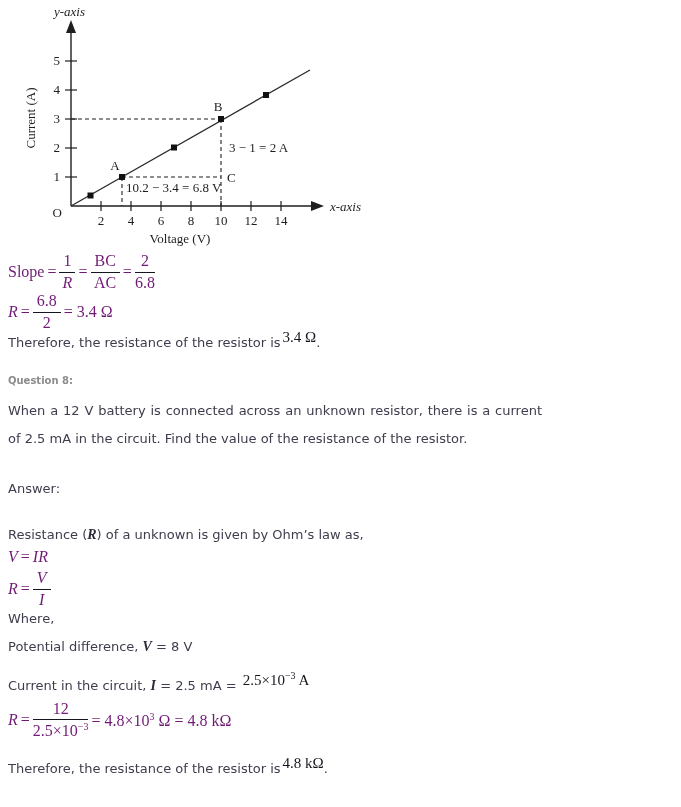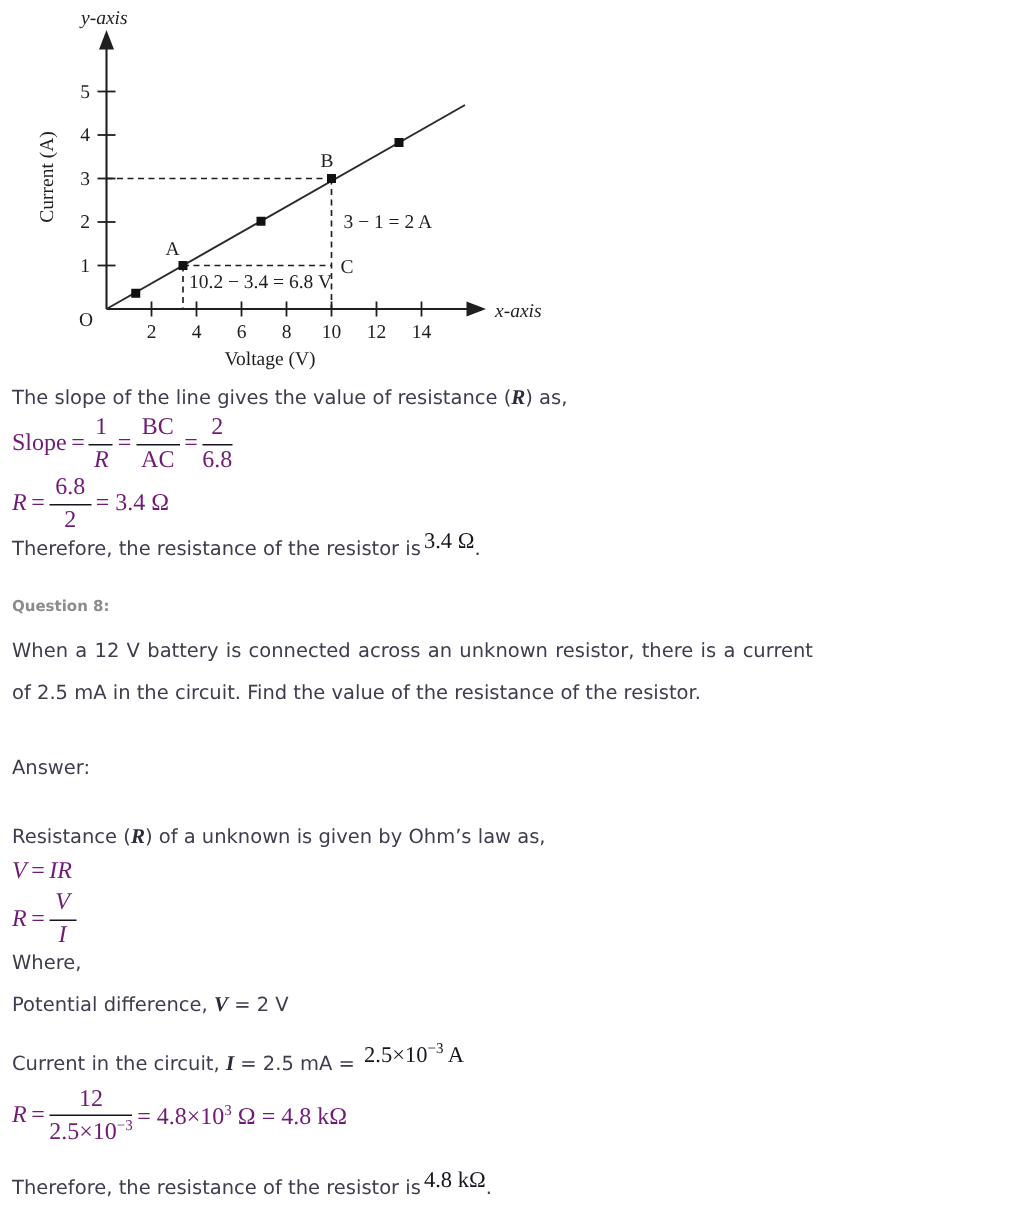--- a/index.html
+++ b/index.html
@@ -117,21 +117,20 @@
       <text x="54" y="217" text-anchor="end">O</text>
       <text x="107" y="170" text-anchor="middle">A</text>
       <text x="210" y="111" text-anchor="middle">B</text>
       <text x="219" y="182">C</text>
 
       <text x="221" y="152">3 − 1 = 2 A</text>
       <text x="118" y="192">10.2 − 3.4 = 6.8 V</text>
     </svg>
   </div>
 
-  <p class="body-line mt4"><span>The slope of the line gives the value of resistance (</span><span class="bvar">R</span><span>) as,</span></p>
 
   <div class="formula mt8">
     <span>Slope</span>
     <span>=</span>
     <span class="frac">
       <span class="num">1</span>
       <span class="den it">R</span>
     </span>
     <span>=</span>
     <span class="frac">
@@ -175,21 +174,21 @@
     <span class="it">R</span>
     <span>=</span>
     <span class="frac">
       <span class="num it">V</span>
       <span class="den it">I</span>
     </span>
   </div>
 
   <p class="body-line mt12">Where,</p>
 
-  <p class="body-line mt8"><span>Potential difference, </span><span class="bvar">V</span><span> = 2 V</span></p>
+  <p class="body-line mt8"><span>Potential difference, </span><span class="bvar">V</span><span> = 8 V</span></p>
 
   <p class="body-line mt14"><span>Current in the circuit, </span><span class="bvar">I</span><span> = 2.5 mA = </span><span class="serif-raised"><span>2.5×10</span><sup>−3</sup><span> A</span></span></p>
 
   <div class="formula mt8" style="min-height:48px;">
     <span class="it">R</span>
     <span>=</span>
     <span class="frac">
       <span class="num">12</span>
       <span class="den"><span>2.5×10</span><sup>−3</sup></span>
     </span>

